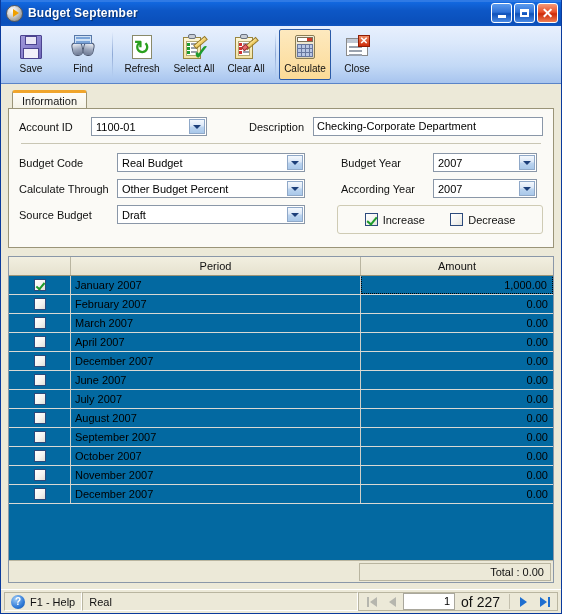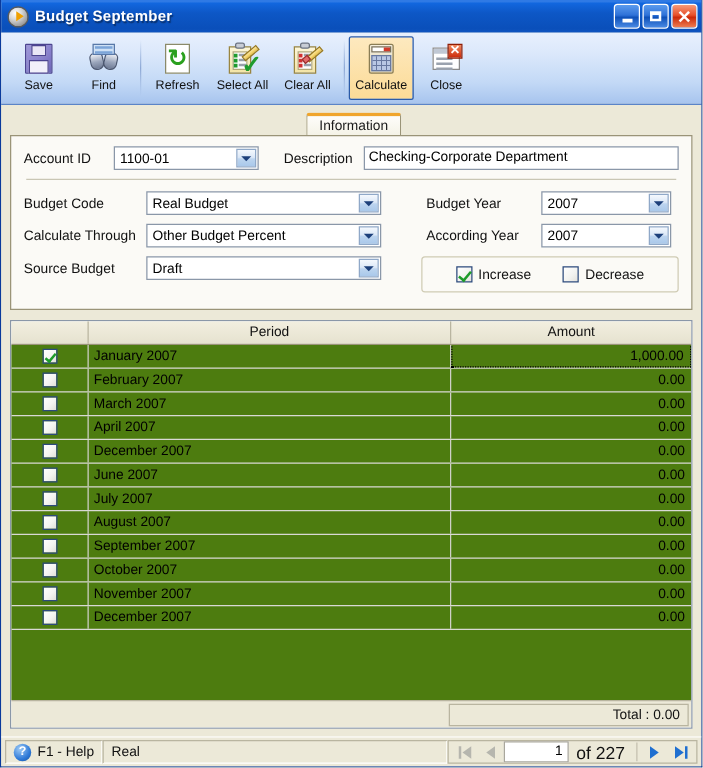--- a/index.html
+++ b/index.html
@@ -262,21 +262,20 @@
     min-height: 0;
     position: relative;
   }
 
   
   #tabstrip {
     display: flex;
     height: 19px;
     flex: 0 0 19px;
     padding-left: 4px;
-    justify-content: center;
   }
   .tab {
     background: linear-gradient(to bottom, #fefdfa, #f4f2e6);
     border: 1px solid #9a9478;
     border-bottom: none;
     border-top: 3px solid #f0a52c;
     border-radius: 3px 3px 0 0;
     padding: 0 9px;
     font-size: 11px;
     color: #1a1a1a;
@@ -389,21 +388,21 @@
   }
   .gh {
     display:flex; align-items:center; justify-content:center;
     border-right: 1px solid #b9b5a0;
   }
   .gh:last-child { border-right: none; }
   .col-chk  { flex: 0 0 62px; }
   .col-per  { flex: 1 1 auto; }
   .col-amt  { flex: 0 0 192px; }
 
-  .grid-body { flex: 1 1 auto; overflow: hidden; background:#4d7c0f; }
+  .grid-body { flex: 1 1 auto; overflow: hidden; background:#0369a1; }
   .grow {
     display: flex;
     height: 19px;
     border-bottom: 1px solid #d9d9d4;
     font-size: 11px; color: #000;
   }
   .gc { display:flex; align-items:center; border-right: 1px solid #cfcfc8; padding: 0 4px; }
   .gc:last-child { border-right: none; }
   .gc.chk { justify-content: center; }
   .gc.per { justify-content: flex-start; }
@@ -629,21 +628,21 @@
     <div id="formpanel">
 
       <div class="row">
         <span class="lbl" style="width:72px">Account ID</span>
         <div class="combo" style="width:116px">
           <span>1100-01</span>
           <span class="cbtn">
               <i></i>
             </span>
         </div>
-        <span class="lbl" style="margin-left:20px;width:64px">Description</span>
+        <span class="lbl" style="margin-left:42px;width:64px">Description</span>
         <div class="txt" style="flex:1 1 auto;display:flex;align-items:center">
           <span>Checking-Corporate Department</span>
         </div>
       </div>
 
       <div class="hr"></div>
 
       <div class="row">
         <span class="lbl" style="width:98px">Budget Code</span>
         <div class="combo" style="width:188px">

